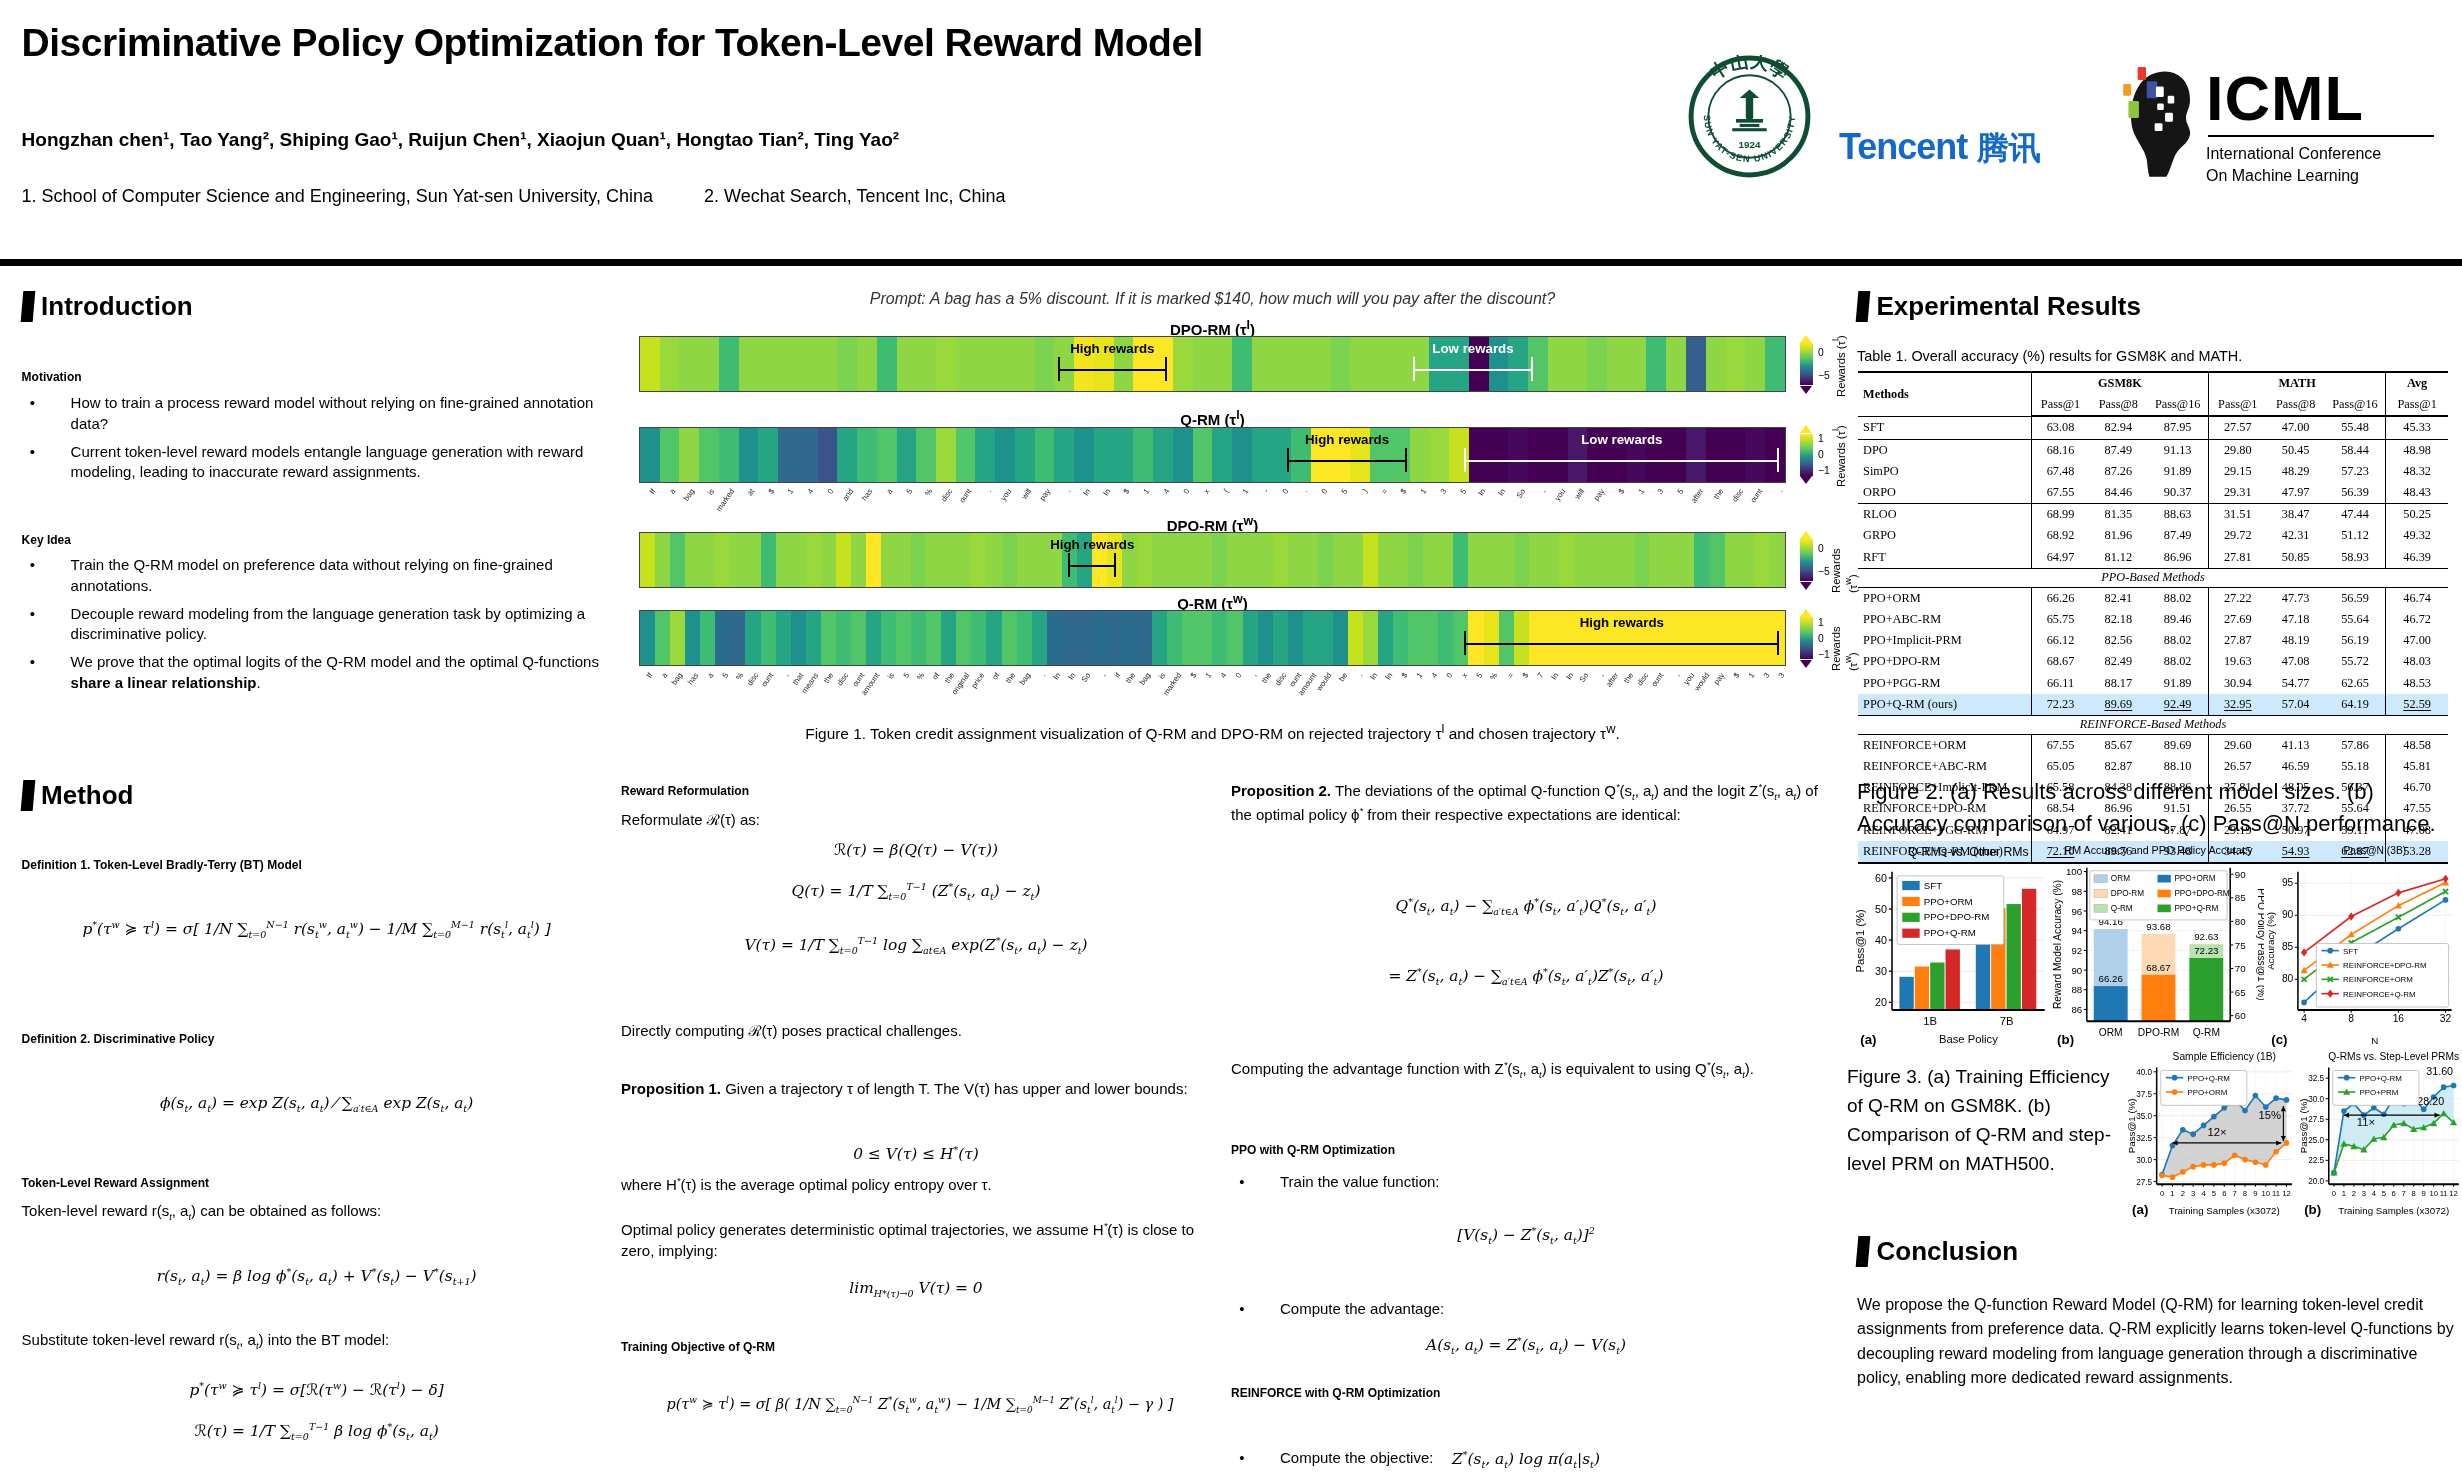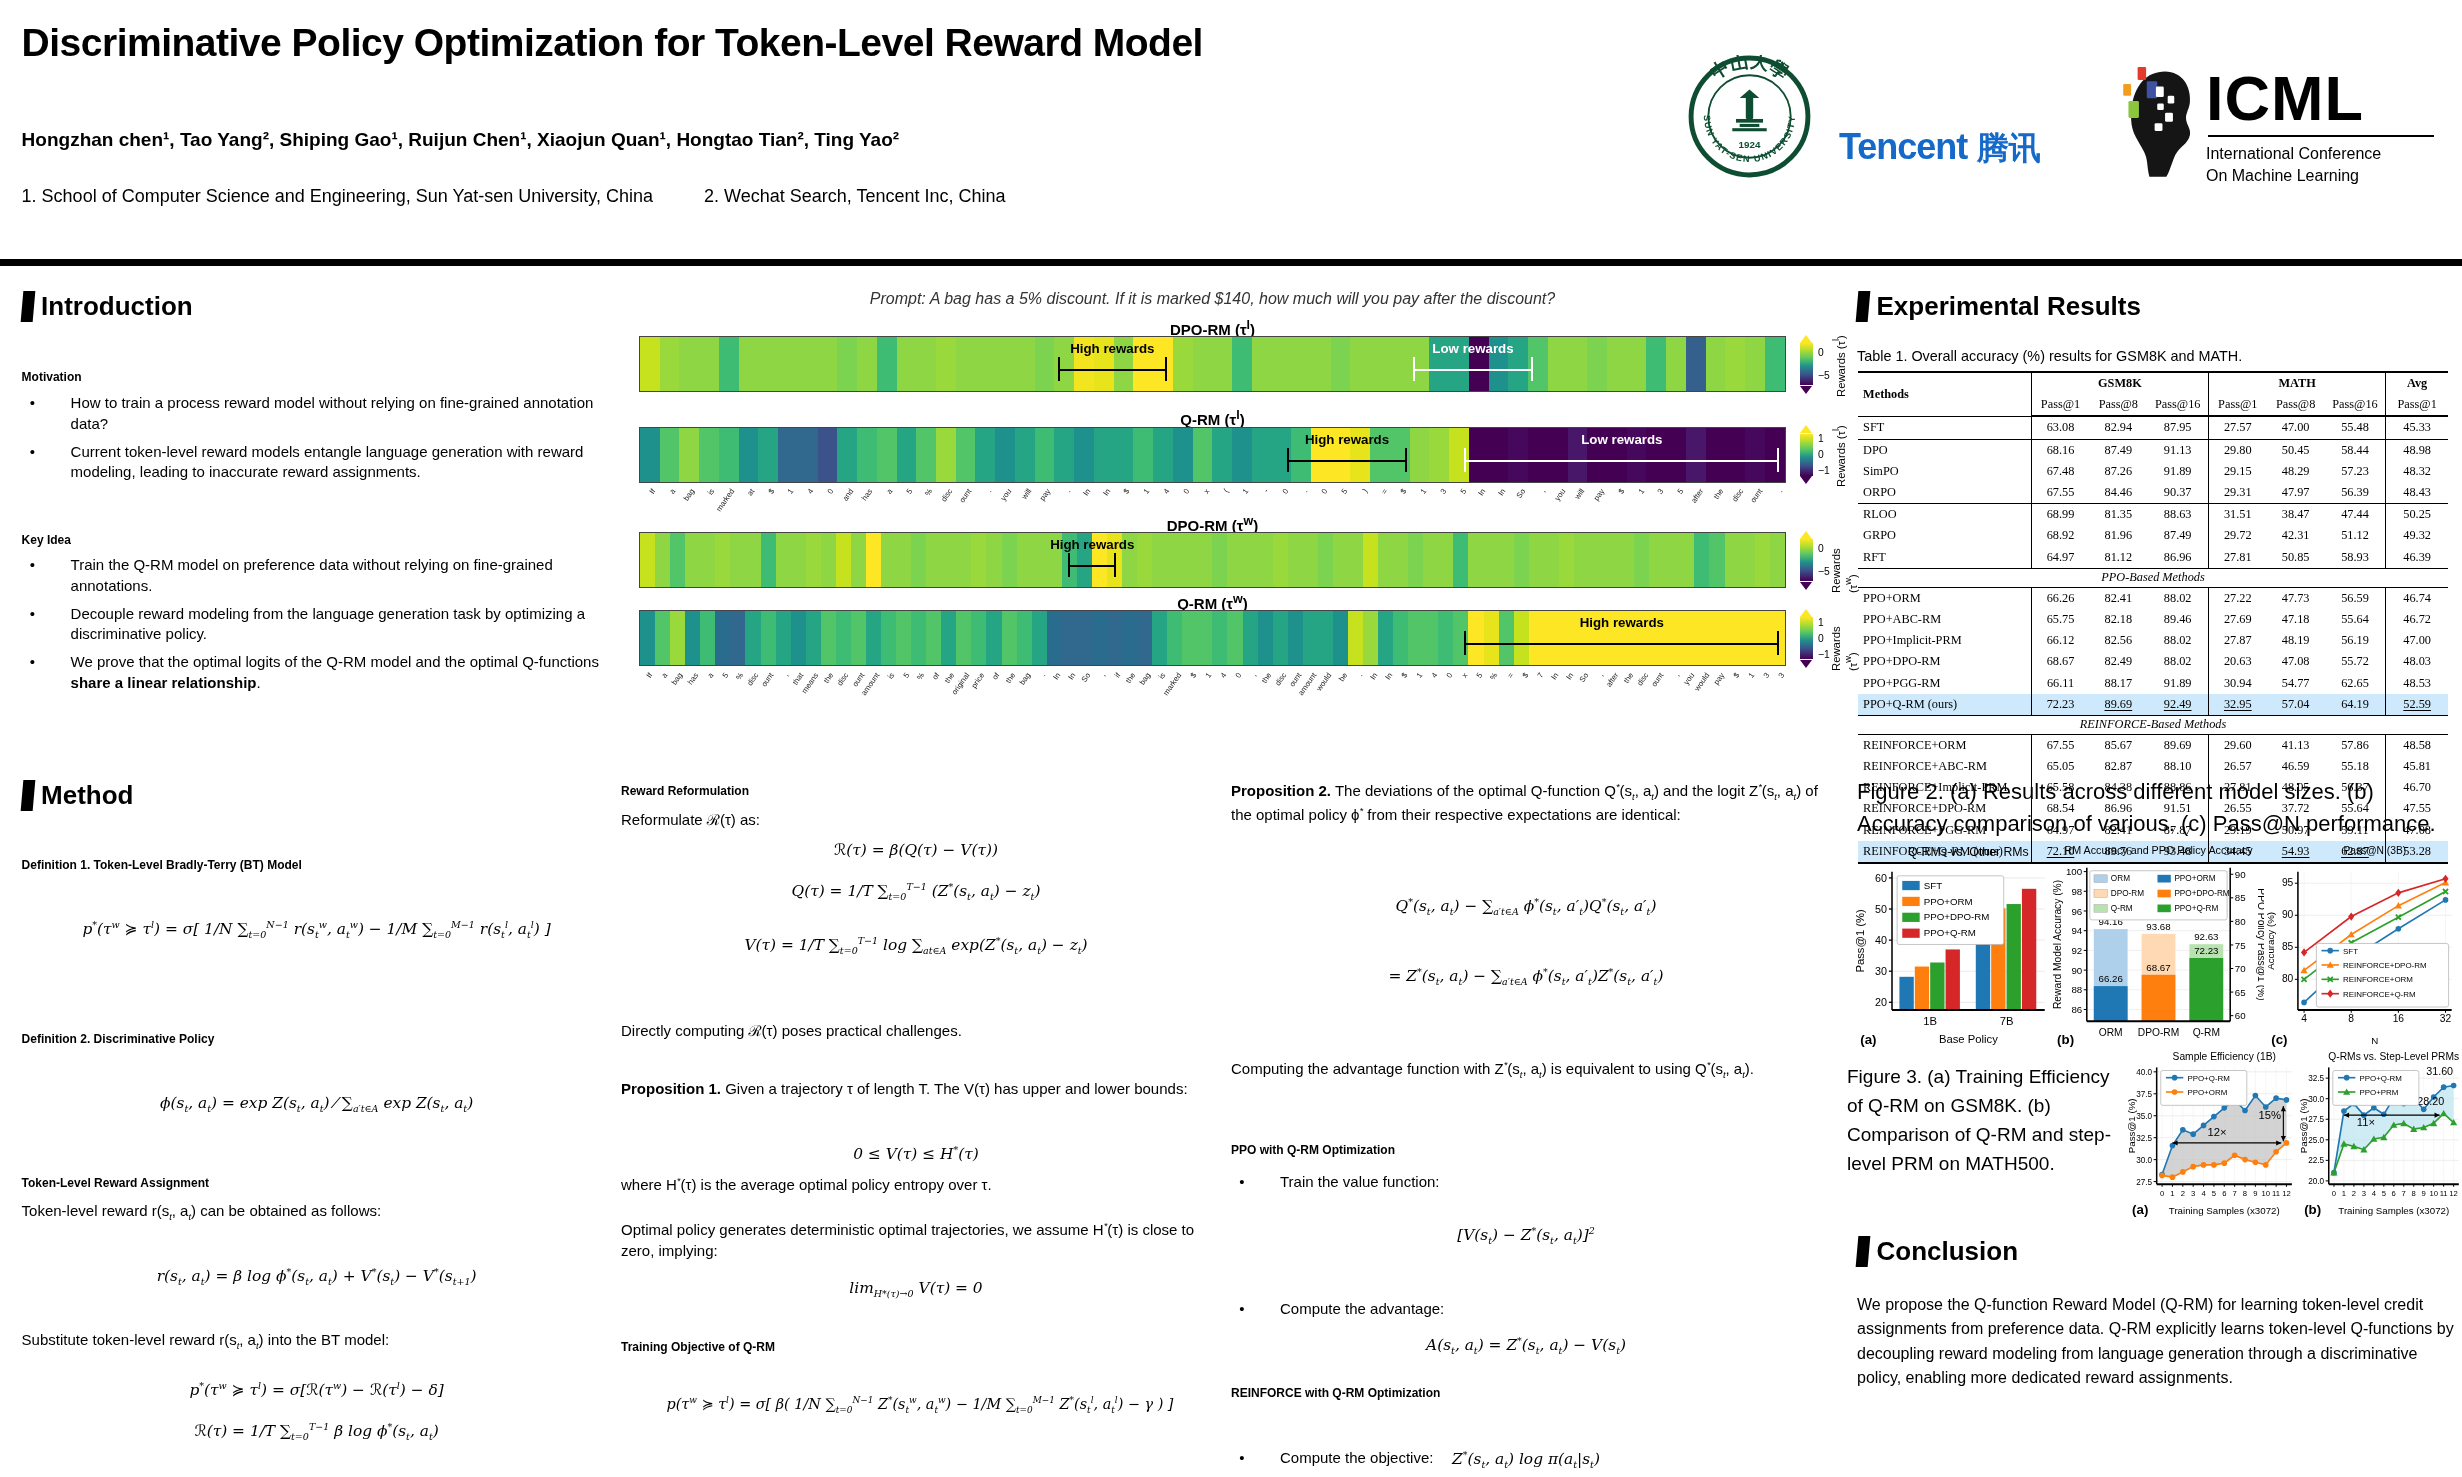--- a/index.html
+++ b/index.html
@@ -156,20 +156,21 @@
   <div class="abs formula" style="left:21.6px;top:1093px;width:590px;">ϕ(s<sub>t</sub>, a<sub>t</sub>) = exp Z(s<sub>t</sub>, a<sub>t</sub>) ⁄ ∑<sub>a′t∈A</sub> exp Z(s<sub>t</sub>, a<sub>t</sub>)</div>
   <div class="abs blabel" style="left:21.6px;top:1176px;">Token-Level Reward Assignment</div>
   <div class="abs mathtxt" style="left:21.6px;top:1200px;width:590px;">Token-level reward r(s<sub>t</sub>, a<sub>t</sub>) can be obtained as follows:</div>
   <div class="abs formula" style="left:21.6px;top:1265px;width:590px;">r(s<sub>t</sub>, a<sub>t</sub>) = β log ϕ<sup>*</sup>(s<sub>t</sub>, a<sub>t</sub>) + V<sup>*</sup>(s<sub>t</sub>) − V<sup>*</sup>(s<sub>t+1</sub>)</div>
   <div class="abs mathtxt" style="left:21.6px;top:1329px;width:590px;">Substitute token-level reward r(s<sub>t</sub>, a<sub>t</sub>) into the BT model:</div>
   <div class="abs formula" style="left:21.6px;top:1379px;width:590px;">p<sup>*</sup>(τ<sup>w</sup> ≽ τ<sup>l</sup>) = σ[ℛ(τ<sup>w</sup>) − ℛ(τ<sup>l</sup>) − δ]</div>
   <div class="abs formula" style="left:21.6px;top:1420px;width:590px;text-align:center;">ℛ(τ) = 1/T ∑<sub>t=0</sub><sup>T−1</sup> β log ϕ<sup>*</sup>(s<sub>t</sub>, a<sub>t</sub>)</div>
 
   <div id="fig1" class="abs" style="left:639px;top:287px;width:1211px;height:464px;">
     <div class="promptline abs" style="left:0;top:3.1px;width:1147px;">Prompt: A bag has a 5% discount. If it is marked $140, how much will you pay after the discount?</div>
+    <div class="figcap abs" style="left:0;top:434px;width:1147px;">Figure 1. Token credit assignment visualization of Q-RM and DPO-RM on rejected trajectory τ<sup>l</sup> and chosen trajectory τ<sup>w</sup>.</div>
   <div class="striptitle" style="top: 31px;">DPO-RM (τ<sup>l</sup>)</div>
       <div class="strip" style="top: 49px; left: 0px;">
         <div class="tk" style="background: rgb(198, 225, 30);"></div>
         <div class="tk" style="background: rgb(154, 217, 60);"></div>
         <div class="tk" style="background: rgb(142, 214, 68);"></div>
         <div class="tk" style="background: rgb(142, 214, 68);"></div>
         <div class="tk" style="background: rgb(63, 188, 115);"></div>
         <div class="tk" style="background: rgb(142, 214, 68);"></div>
         <div class="tk" style="background: rgb(142, 214, 68);"></div>
         <div class="tk" style="background: rgb(142, 214, 68);"></div>
@@ -818,21 +819,21 @@
             <td class="vl">27.87</td>
             <td>48.19</td>
             <td>56.19</td>
             <td class="vl">47.00</td>
           </tr>
           <tr>
             <td class="method">PPO+DPO-RM</td>
             <td class="vl">68.67</td>
             <td>82.49</td>
             <td>88.02</td>
-            <td class="vl">20.63</td>
+            <td class="vl">19.63</td>
             <td>47.08</td>
             <td>55.72</td>
             <td class="vl">48.03</td>
           </tr>
           <tr>
             <td class="method">PPO+PGG-RM</td>
             <td class="vl">66.11</td>
             <td>88.17</td>
             <td>91.89</td>
             <td class="vl">30.94</td>

